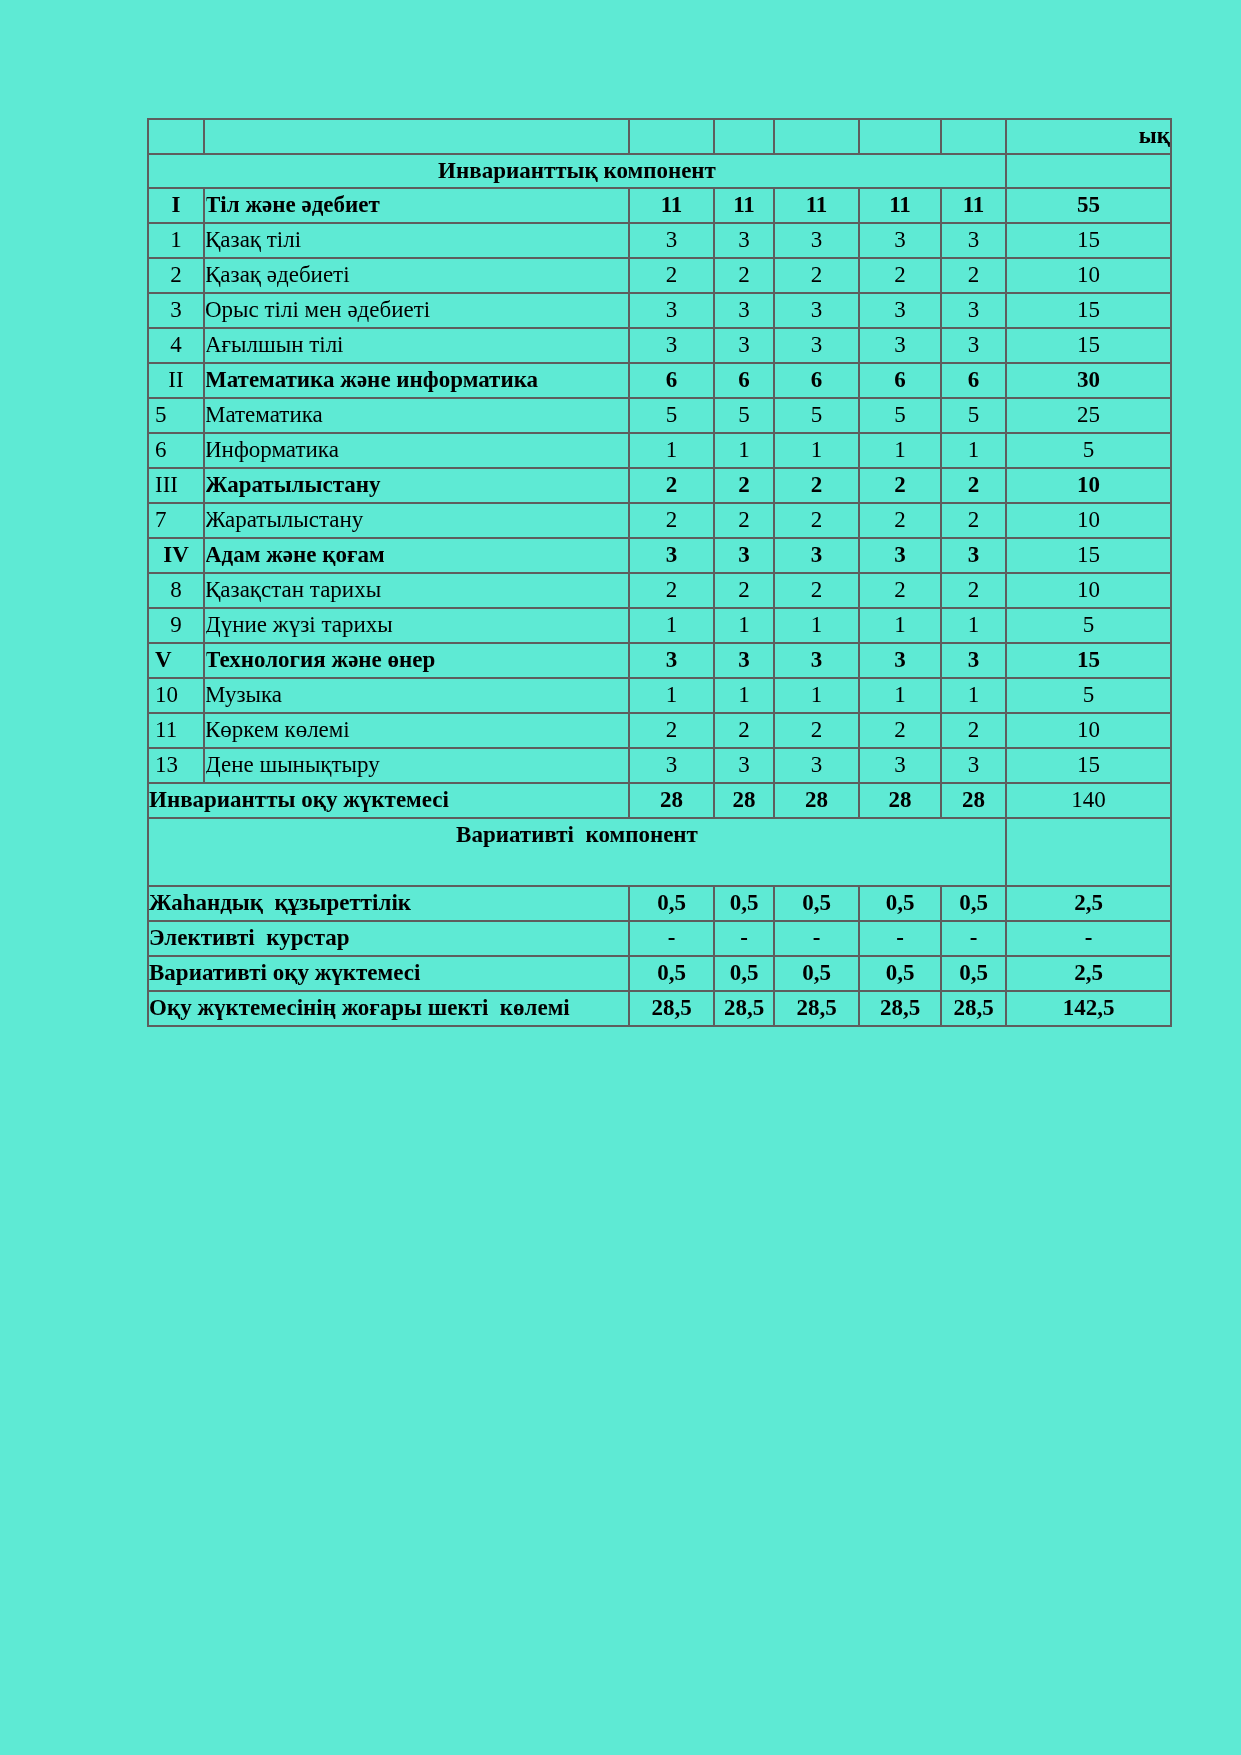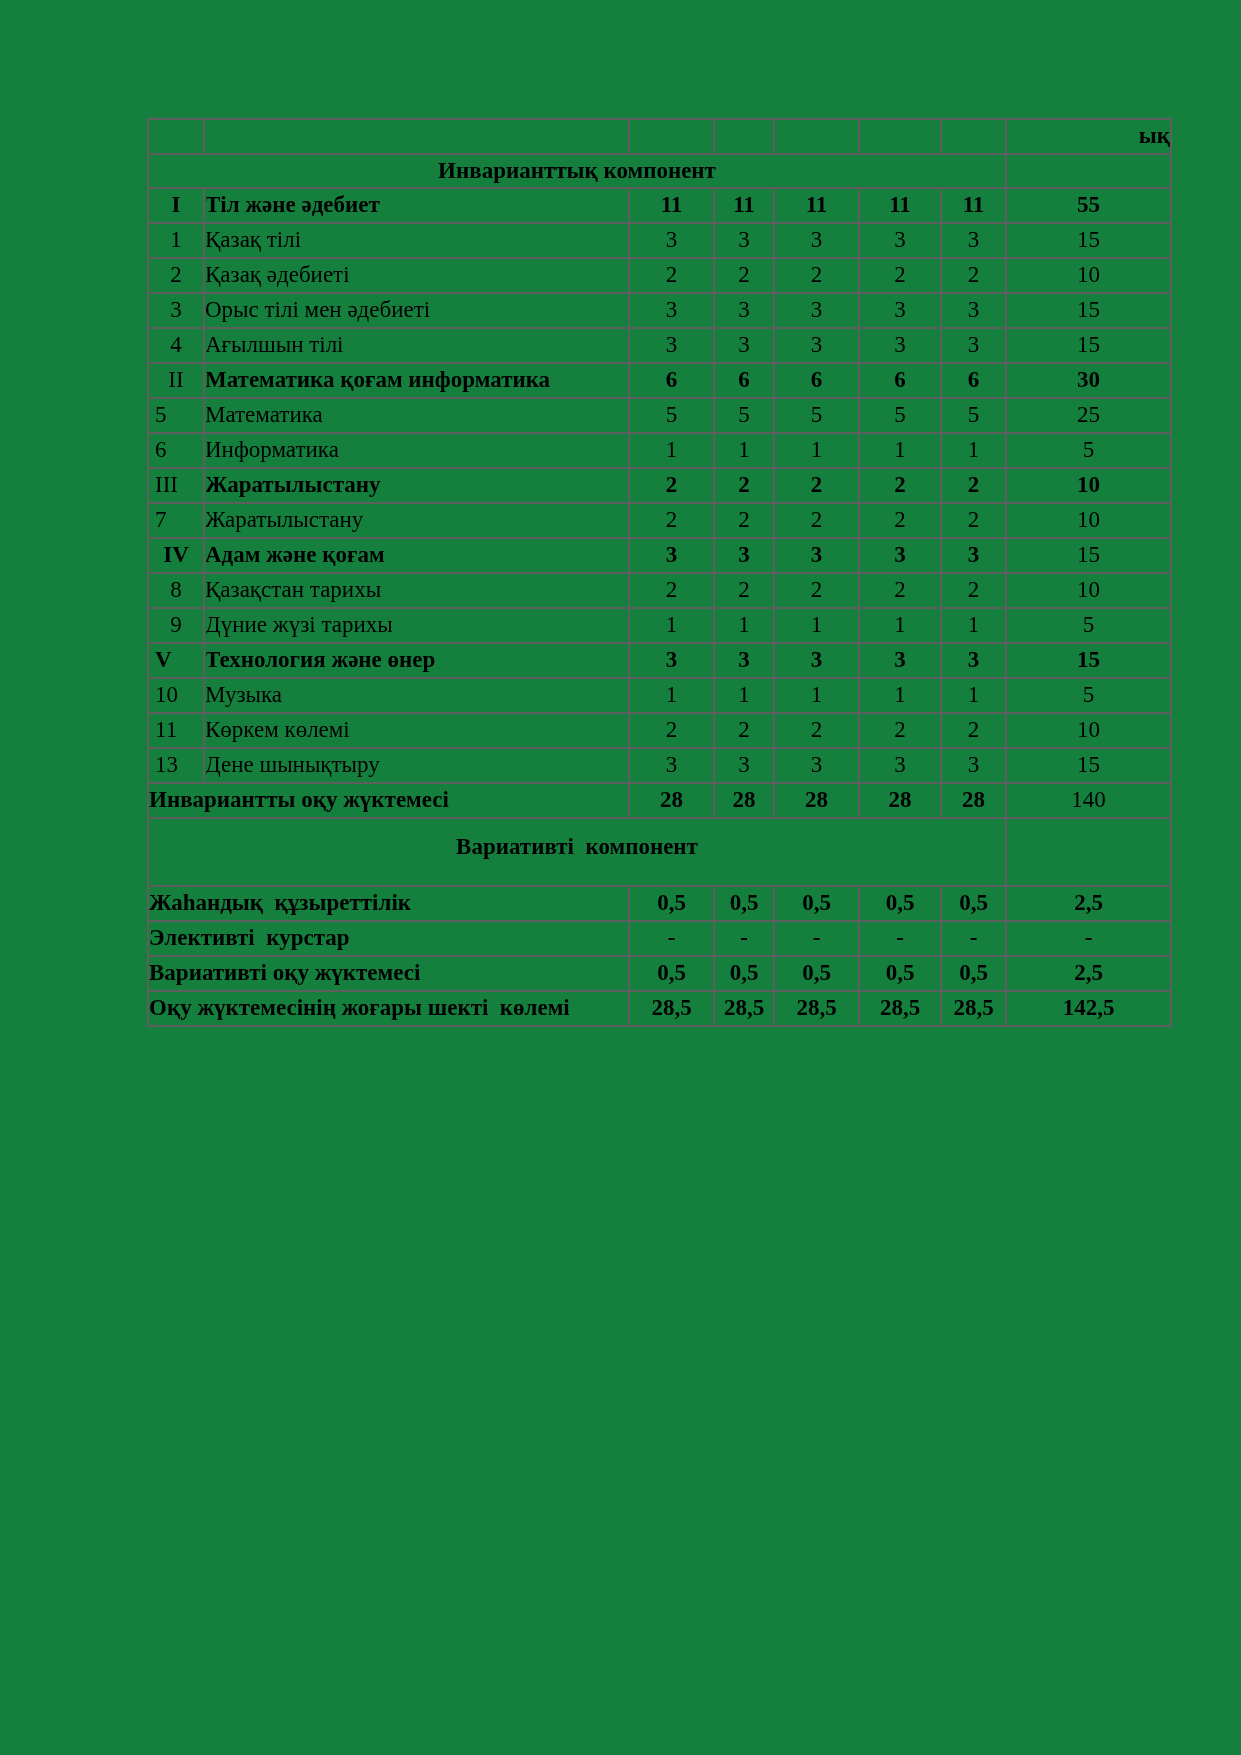--- a/index.html
+++ b/index.html
@@ -5,21 +5,21 @@
   * { box-sizing: border-box; margin: 0; padding: 0; }
   html, body {
     width: 1241px; height: 1755px;
     background: #ffffff;
     font-family: "Liberation Serif", "DejaVu Serif", serif;
     color: #000000;
   }
   .page {
     position: relative;
     width: 1241px; height: 1755px;
-    background: #15803d;
+    background: #5eead4;
     overflow: hidden;
   }
   table.curriculum {
     position: absolute;
     left: 147px; top: 118px;
     width: 1023px;
     border-collapse: collapse;
     table-layout: fixed;
   }
   table.curriculum td {
@@ -35,21 +35,21 @@
   .c-num { text-align: center; }
   .c-num.num-left { text-align: left; padding-left: 6px; }
   .c-name { text-align: left; padding-left: 8px; border-radius: 13px; }
   .c-v { text-align: center; }
   .c-total { text-align: center; }
   .header-last { text-align: right; padding-right: 14px; }
   tr.r-header td { height: 35px; }
   tr.r-banner td { height: 34px; }
   tr.r-banner .banner-label { text-align: center; border-radius: 15px; }
   tr.r-banner-tall td { height: 68px; vertical-align: top; }
-  tr.r-banner-tall .banner-label { padding-top: 15px; }
+  tr.r-banner-tall .banner-label { padding-top: 3px; }
   tr.r-sub td, tr.r-sum td { height: 35px; }
   .summary-label { text-align: left; padding-left: 8px; margin-top: 28px; }
 </style>
 </head>
 <body>
 
 <div class="page">
   <table class="curriculum">
     <colgroup>
       <col style="width:56px">
@@ -121,21 +121,21 @@
           <td class="c-name">Ағылшын тілі</td>
           <td class="c-v">3</td>
           <td class="c-v">3</td>
           <td class="c-v">3</td>
           <td class="c-v">3</td>
           <td class="c-v">3</td>
           <td class="c-total">15</td>
         </tr>
         <tr class="r-sub">
           <td class="c-num">II</td>
-          <td class="c-name bold">Математика қоғам информатика</td>
+          <td class="c-name bold">Математика және информатика</td>
           <td class="c-v bold">6</td>
           <td class="c-v bold">6</td>
           <td class="c-v bold">6</td>
           <td class="c-v bold">6</td>
           <td class="c-v bold">6</td>
           <td class="c-total bold">30</td>
         </tr>
         <tr class="r-sub">
           <td class="c-num num-left">5</td>
           <td class="c-name">Математика</td>

